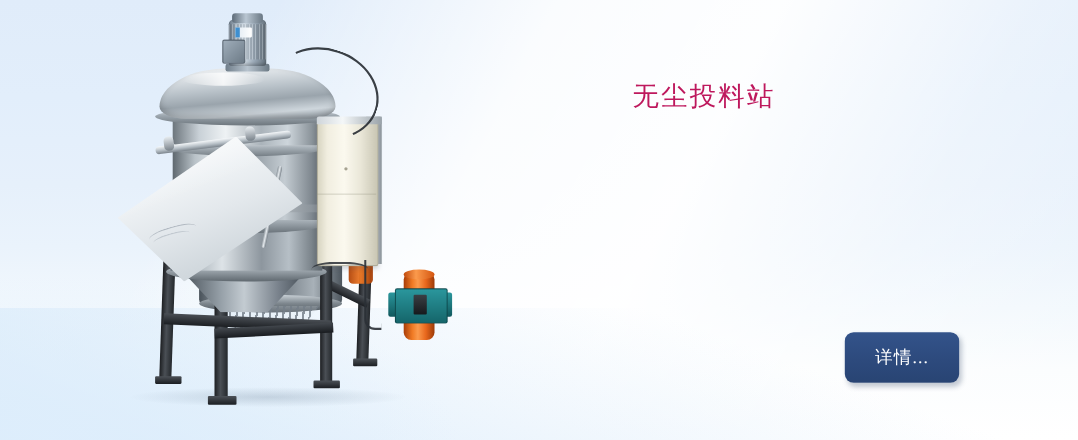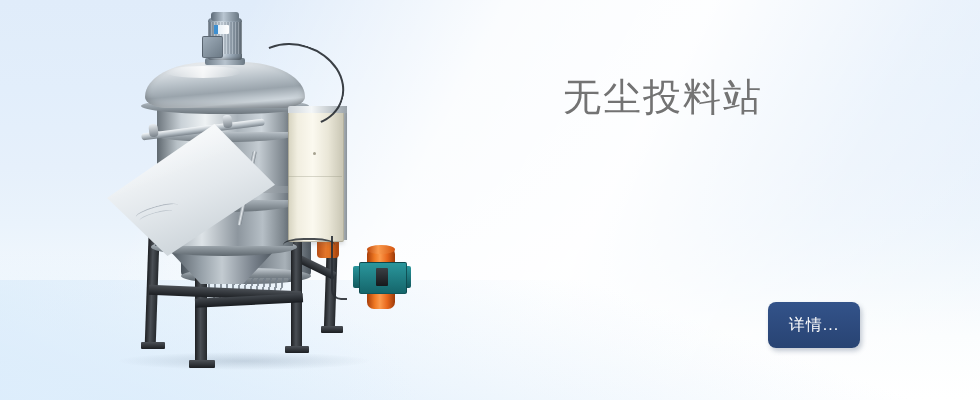--- a/index.html
+++ b/index.html
@@ -313,36 +313,36 @@
 
   
   .shadow{
     left:24px;top:352px;width:250px;height:18px;border-radius:50%;
     background:radial-gradient(ellipse,rgba(120,140,160,.30),rgba(120,140,160,0) 72%);
   }
 
   
   .content{position:absolute;left:563px;top:0;width:400px;height:400px;}
   .title{
-    position:absolute;top:50px;left:0;
-    font-size:38px;line-height:44px;color:#737373;
+    position:absolute;top:50px;left:12px;
+    font-size:24px;line-height:44px;color:#be185d;
     letter-spacing:2px;font-weight:400;
     font-family:"Liberation Sans","DejaVu Sans",sans-serif;
   }
   .desc{
     position:absolute;top:118px;left:1px;width:285px;
     font-size:15px;line-height:27px;color:#7f8fa2;
     letter-spacing:.2px;text-align:justify;
   }
   .btn{
     position:absolute;left:205px;top:302px;
-    width:92px;height:46px;border:0;border-radius:8px;
+    width:104px;height:46px;border:0;border-radius:8px;
     background:linear-gradient(180deg,#33538a 0%,#2d4a7d 55%,#284473 100%);
     color:#ffffff;font-size:16px;letter-spacing:1px;
-    font-family:Liberation Sans, sans-serif;
+    font-family:Liberation Serif, serif;
     cursor:pointer;
     box-shadow:2px 3px 5px rgba(60,80,110,.30);
     display:flex;align-items:center;justify-content:center;
   }
 </style>
 </head>
 <body>
 
 <div class="banner">
 

